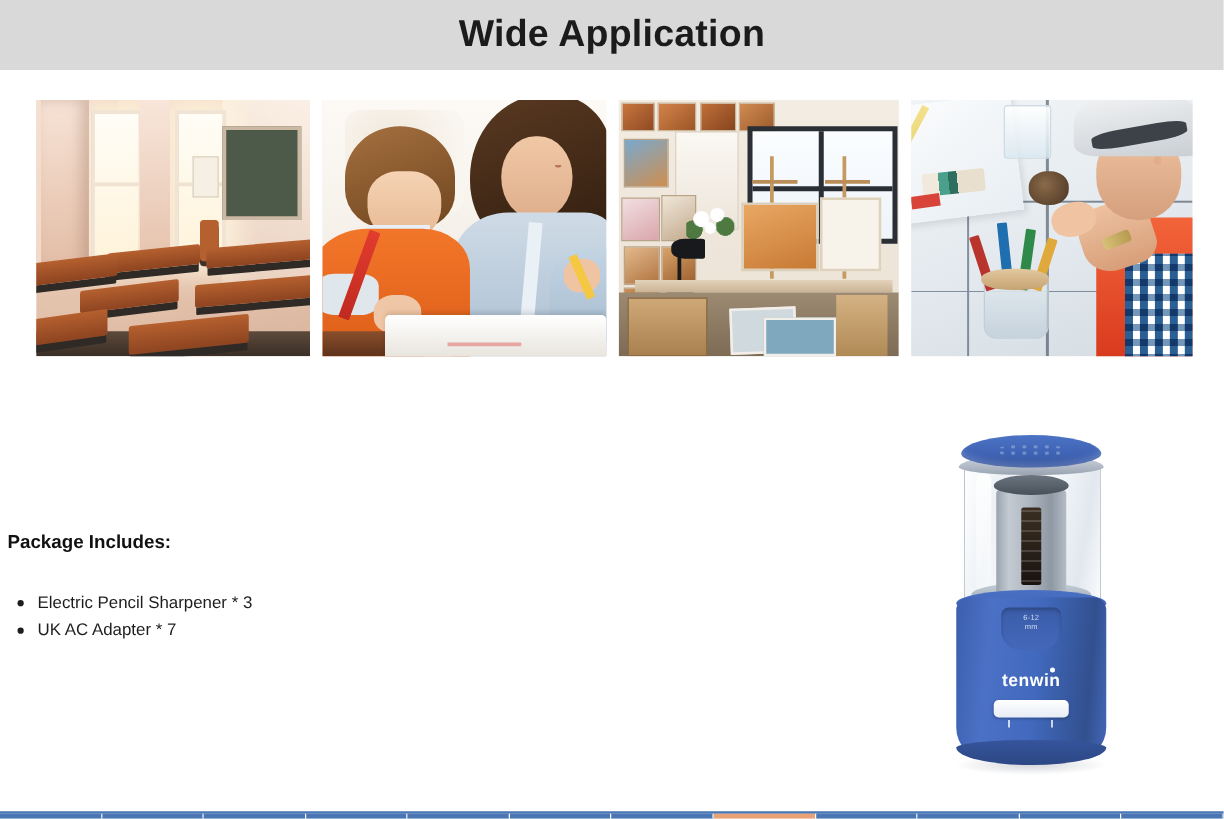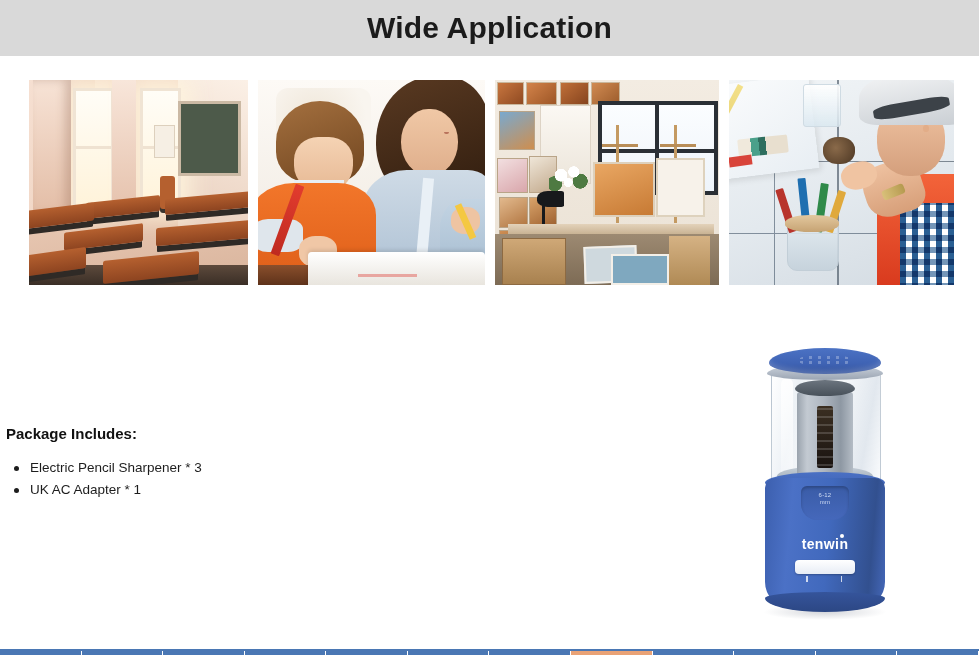--- a/index.html
+++ b/index.html
@@ -223,21 +223,21 @@
   .s4 .arm{position:absolute;right:14%;top:40%;width:26%;height:26%;
     background:linear-gradient(180deg,#eec1a0,#d79f79);border-radius:40% 20% 30% 40%;
     transform:rotate(-18deg);}
   .s4 .watch{position:absolute;right:22%;top:52%;width:10%;height:5%;
     background:linear-gradient(90deg,#d9c07a,#b59a4f);border-radius:3px;transform:rotate(-22deg);}
   .s4 .hand{position:absolute;right:34%;top:40%;width:16%;height:13%;
     background:#f0c4a2;border-radius:46%;transform:rotate(-14deg);}
 
   
   .package{position:absolute;left:6px;top:425px;width:520px;}
-  .package-heading{font-size:15px;font-weight:bold;color:#111;margin:0 0 16px 0;}
+  .package-heading{font-size:15px;font-weight:bold;color:#111;margin:0 0 30px 0;}
   .package-list{list-style:none;margin:0;padding:0;}
   .package-list li{
     position:relative;padding-left:24px;font-size:13.5px;color:#1d1d1d;
     line-height:20px;margin-bottom:2px;
   }
   .package-list li .bullet{
     position:absolute;left:8px;top:8px;width:5px;height:5px;
     background:#1d1d1d;border-radius:50%;
   }
 
@@ -443,21 +443,21 @@
 
 <div class="package">
   <div class="package-heading">Package Includes:</div>
   <ul class="package-list">
     <li>
       <span class="bullet"></span>
       <span>Electric Pencil Sharpener * 3</span>
     </li>
     <li>
       <span class="bullet"></span>
-      <span>UK AC Adapter * 1</span>
+      <span>UK AC Adapter * 7</span>
     </li>
   </ul>
 </div>
 
 <div class="product">
   <div class="p-shadow"></div>
   <div class="p-dome"></div>
   <div class="p-inner-hi"></div>
   <div class="p-base-plate"></div>
   <div class="p-core"></div>

